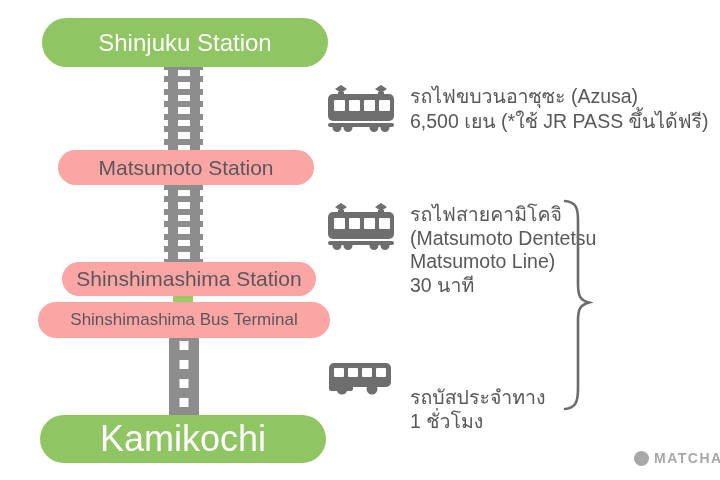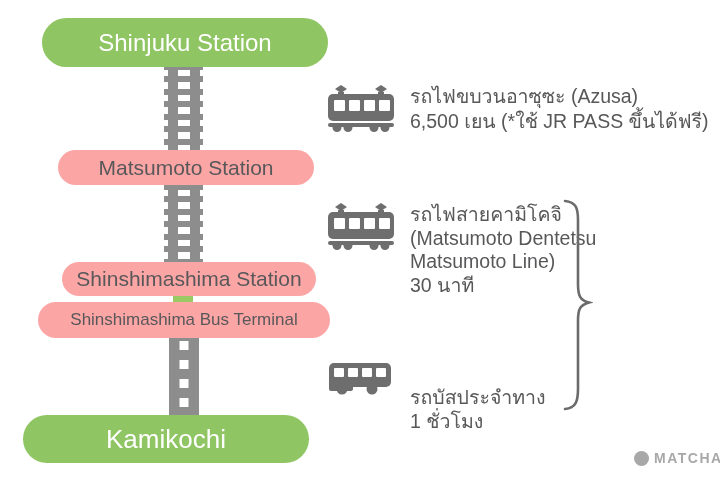--- a/index.html
+++ b/index.html
@@ -8,21 +8,21 @@
     font-family:"Liberation Sans", sans-serif;color:#58585a;
   }
   
   .pill{position:absolute;display:flex;align-items:center;justify-content:center;z-index:2;}
   .pill.primary{background:#8fc563;color:#ffffff;}
   .pill.light{background:#fca5a5;color:#58585a;}
   .pill-shinjuku{left:42px;top:18px;width:286px;height:49px;border-radius:25px;font-size:24px;}
   .pill-matsumoto{left:58px;top:150px;width:256px;height:35px;border-radius:18px;font-size:21px;}
   .pill-shinshimashima-station{left:62px;top:262px;width:254px;height:34px;border-radius:17px;font-size:21px;}
   .pill-bus-terminal{left:38px;top:302px;width:292px;height:36px;border-radius:18px;font-size:17px;}
-  .pill-kamikochi{left:23px;top:415px;width:286px;height:48px;border-radius:24px;font-size:26px;}
+  .pill-kamikochi{left:40px;top:415px;width:286px;height:48px;border-radius:24px;font-size:36px;}
   
   .track{
     position:absolute;left:164px;width:39px;z-index:1;
     background-image:repeating-linear-gradient(to bottom,#8d8d8d 0 6px,transparent 6px 12.5px);
   }
   .track::before,.track::after{content:"";position:absolute;top:0;bottom:0;width:10px;background:#8d8d8d;}
   .track::before{left:4px;}
   .track::after{left:26px;}
   .track-1{top:64px;height:88px;}
   .track-2{top:184px;height:80px;}

